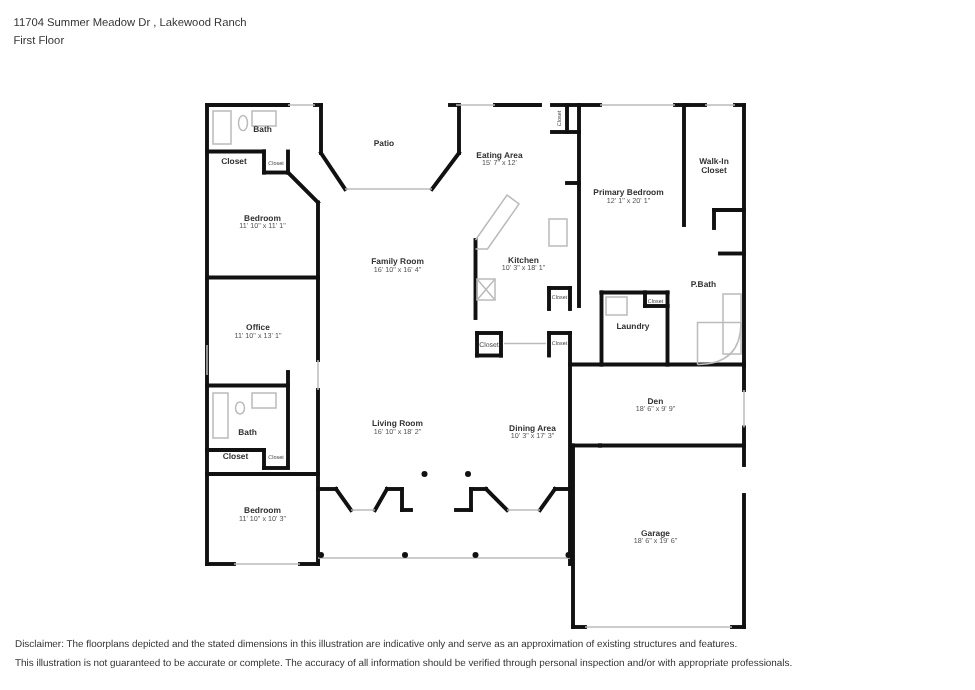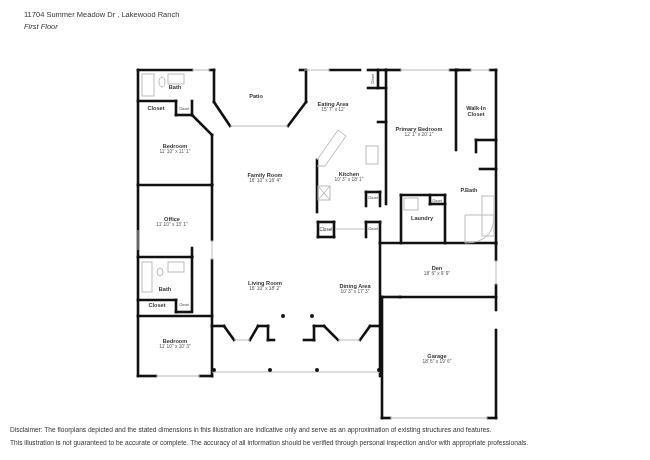--- a/index.html
+++ b/index.html
@@ -1,19 +1,19 @@
 <!DOCTYPE html>
 <html><head>
 <meta charset="utf-8">
 <style>
   html, body { margin: 0; padding: 0; background: #ffffff; }
   body { width: 650px; height: 460px; position: relative; overflow: hidden; font-family: "Liberation Sans", sans-serif; color: #222; }
-  .hdr { position: absolute; left: 24px; font-size: 7.5px; color: #333; text-align: right; }
+  .hdr { position: absolute; left: 9px; font-size: 7.5px; color: #333; text-align: right; }
   .hdr.addr { top: 10px; }
-  .hdr.floor { top: 22px; font-style: italic; }
+  .hdr.floor { top: 22px; }
   svg.plan { position: absolute; left: 0; top: 0; }
   .lbl { position: absolute; text-align: center; transform: translateX(-50%); white-space: nowrap; line-height: 1.15; }
   .lbl .n { font-size: 5.6px; font-weight: bold; color: #333; display: block; }
   .lbl .d { font-size: 4.8px; color: #555; display: block; }
   .tiny { position: absolute; font-size: 3.6px; color: #444; transform: translateX(-50%); white-space: nowrap; }
   .disc { position: absolute; left: 10px; font-size: 6.6px; color: #333; white-space: nowrap; }
   .disc.l1 { top: 426px; }
   .disc.l2 { top: 439px; }
 </style>
 </head>

